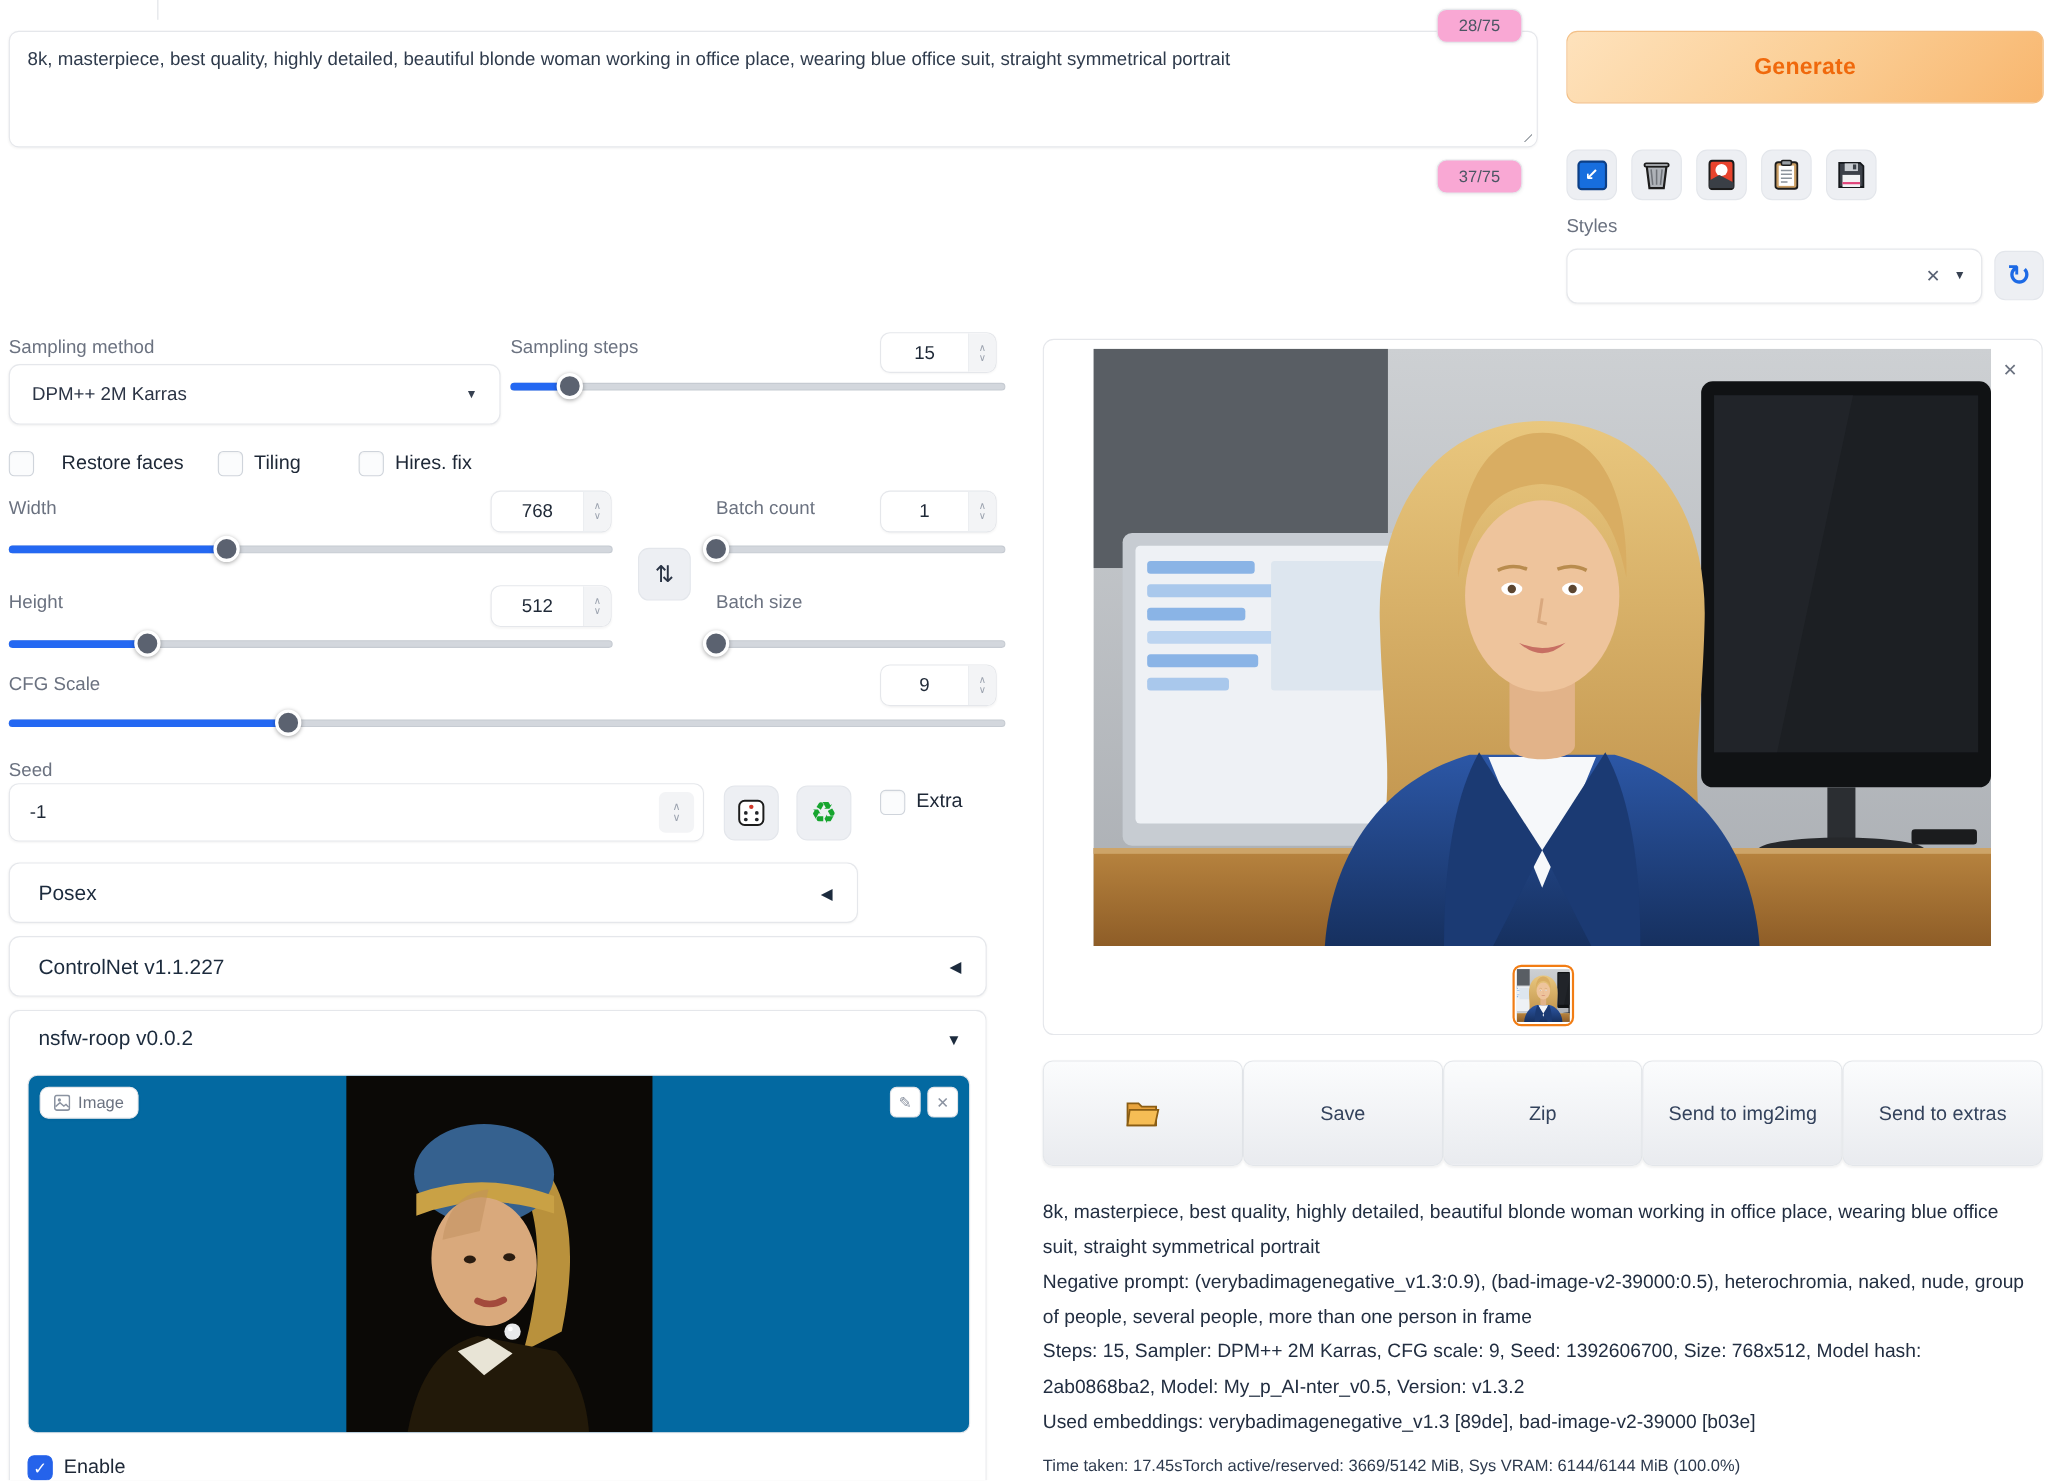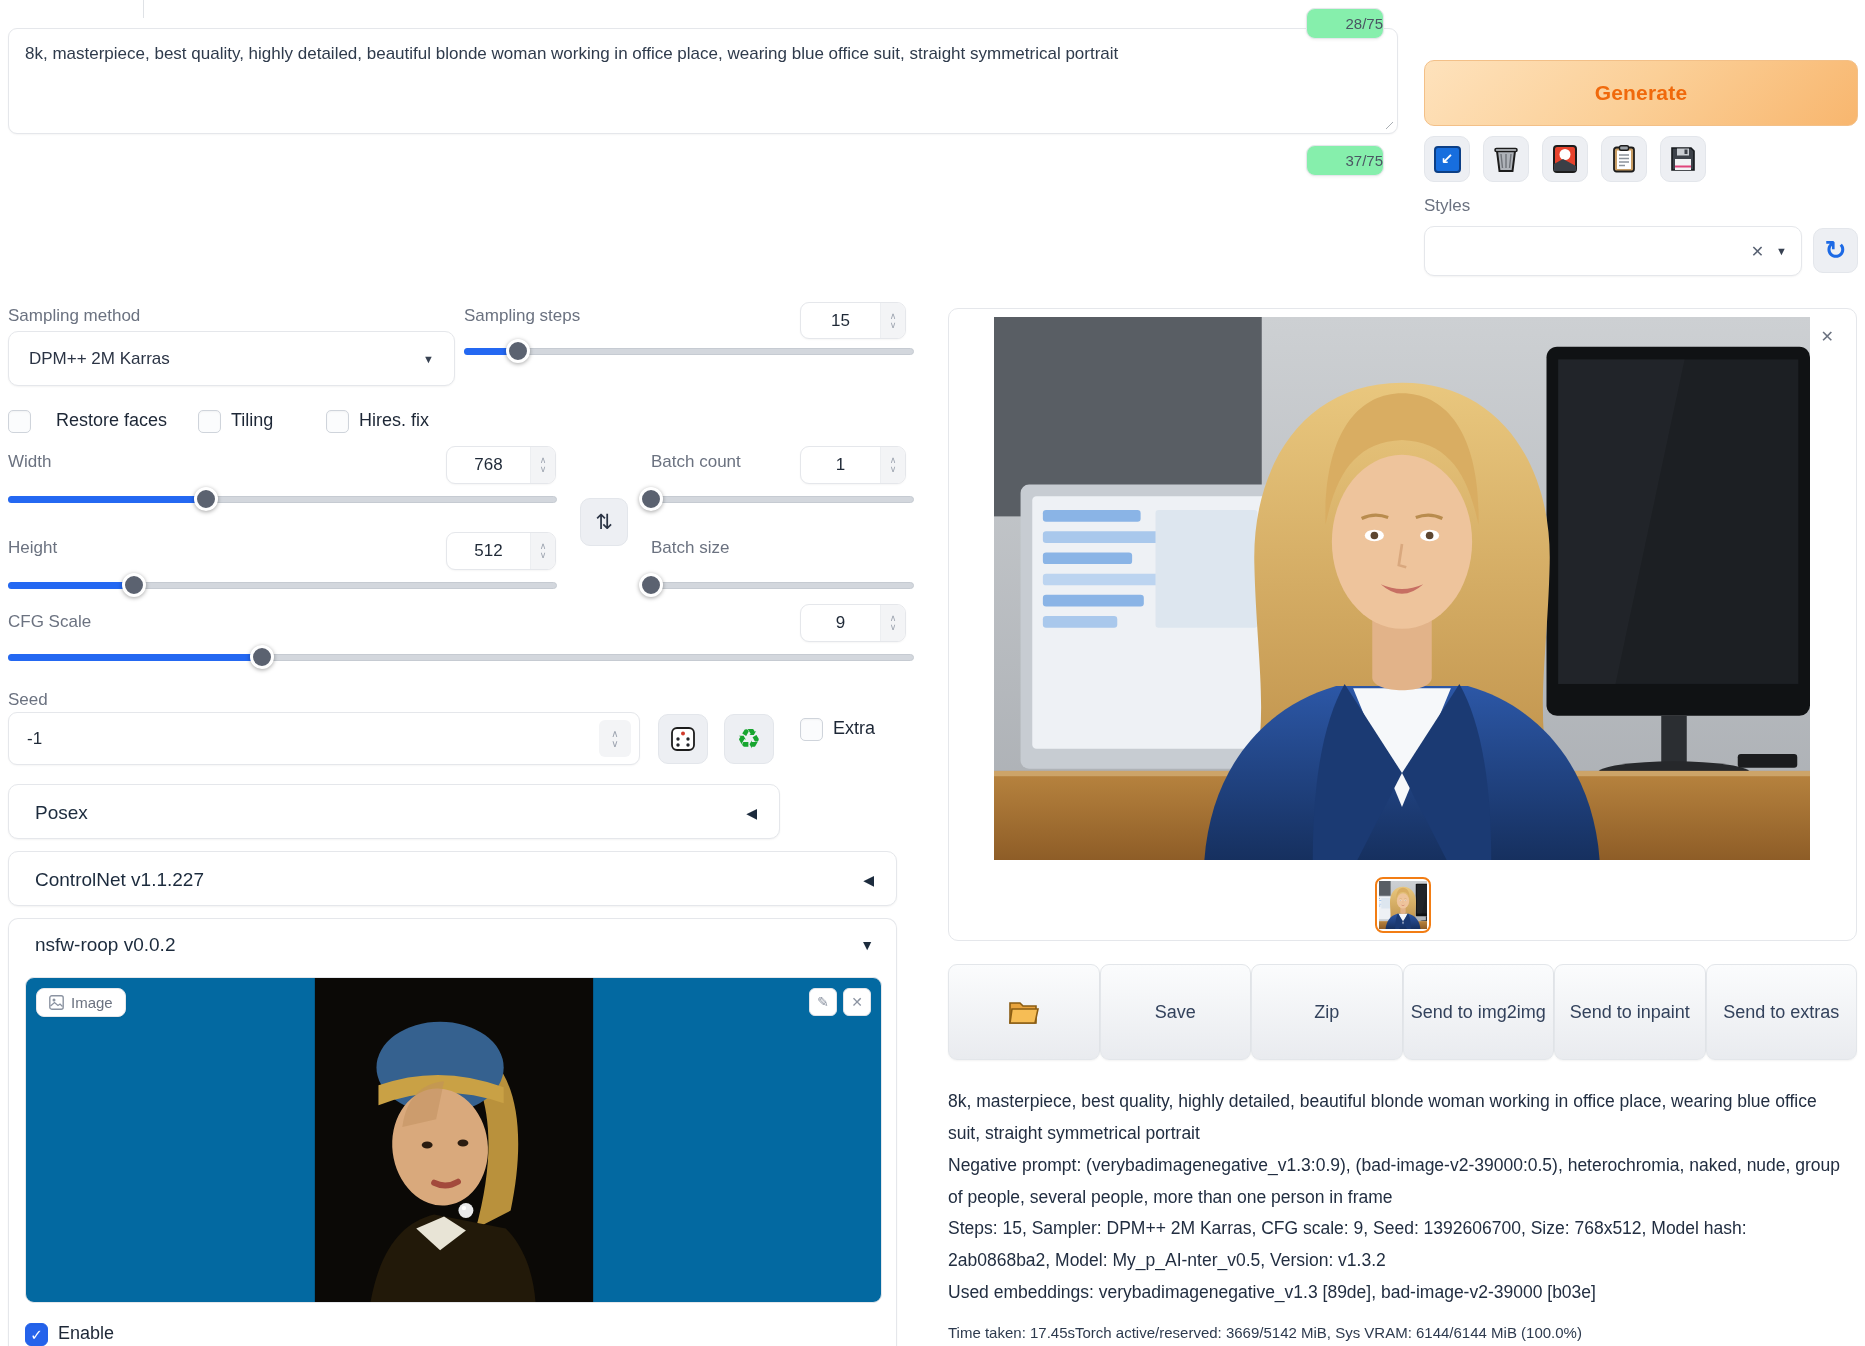--- a/index.html
+++ b/index.html
@@ -8,21 +8,21 @@
   #app { position:relative; width:1865px; height:1346px; background:#fff; overflow:hidden; }
 
   .abs { position:absolute; }
 
   
   .ta { border:1px solid #e5e7eb; border-radius:9px; background:#fff; padding:13px 16px;
         font-size:17px; line-height:1.45; color:#2f3b4c; box-shadow:0 1px 2px rgba(0,0,0,.04); }
   .rz { position:absolute; right:4px; bottom:4px; width:13px; height:13px;
         background:repeating-linear-gradient(135deg, transparent 0 2px, #9aa0a6 2px 3px, transparent 3px 5.5px);
         clip-path:polygon(100% 0,100% 100%,0 100%); opacity:.85; }
-  .chip { border:1px solid #e5e7eb; border-radius:9px; background:#86efac; text-align:right;
+  .chip { border:1px solid #e5e7eb; border-radius:9px; background:#f9a8d4; text-align:center;
           font-size:15px; color:#4b5563; line-height:29px; box-shadow:0 1px 3px rgba(0,0,0,.06); z-index:3; }
 
   
   .generate { border:1px solid #f3c088; border-radius:10px; cursor:pointer;
               background:linear-gradient(135deg,#fee0b8 0%,#fccf95 45%,#f8b express 0,#f9b873 100%);
               background:linear-gradient(135deg,#fee2bc 0%,#fbcf97 50%,#f8b66e 100%);
               display:flex; align-items:center; justify-content:center;
               font-size:21px; font-weight:bold; color:#f0690c; letter-spacing:.2px; }
   .iconbtn { width:46px; height:46px; border-radius:10px; background:#edeff3; border:1px solid #e3e6eb;
              display:flex; align-items:center; justify-content:center; cursor:pointer; }
@@ -163,21 +163,21 @@
   <div class="abs" style="left:143px; top:0; width:1px; height:18px; background:#dfe2e6;"></div>
 
   <div class="abs chip" style="left:1306px; top:8px; width:78px; height:31px;">28/75</div>
   <div class="abs ta" role="textbox" style="left:8px; top:28px; width:1390px; height:106px;">
     <span>8k, masterpiece, best quality, highly detailed, beautiful blonde woman working in office place, wearing blue office suit, straight symmetrical portrait</span>
     <div class="rz"></div>
   </div>
 
   <div class="abs chip" style="left:1306px; top:145px; width:78px; height:31px;">37/75</div>
 
-  <div class="abs generate" style="left:1424px; top:28px; width:434px; height:66px;margin-top:32px;">Generate</div>
+  <div class="abs generate" style="left:1424px; top:28px; width:434px; height:66px;">Generate</div>
 
   <div class="abs" style="left:1424px; top:136px; display:flex; gap:13px;">
     <div class="iconbtn">
       <div class="bluechip">↙</div>
     </div>
     <div class="iconbtn">
       <svg width="26" height="28" viewBox="0 0 26 28">
         <path d="M4,6 L22,6 L19.5,26 L6.5,26 Z" fill="#aeb2b8" stroke="#1c1c1c" stroke-width="2"></path>
         <rect x="2" y="3.5" width="22" height="3" rx="1.5" fill="#c9cdd2" stroke="#1c1c1c" stroke-width="1.6"></rect>
         <path d="M8,9 L9.5,23 M13,9 L13,23 M18,9 L16.5,23" stroke="#70747a" stroke-width="1.4" fill="none"></path>
@@ -393,21 +393,20 @@
   <div class="abs" style="left:948px; top:964px; width:909px; height:96px; display:flex; gap:0;">
     <div class="obtn">
       <svg width="32" height="26" viewBox="0 0 32 26">
         <path d="M2,4 L12,4 L15,7 L28,7 L28,24 L2,24 Z" fill="#e8a33d" stroke="#8a5d14" stroke-width="1.6"></path>
         <path d="M4,10 L30,10 L27,24 L2,24 Z" fill="#f6bd55" stroke="#8a5d14" stroke-width="1.6"></path>
       </svg>
     </div>
     <div class="obtn">Save</div>
     <div class="obtn">Zip</div>
     <div class="obtn">Send to img2img</div>
-    <div class="obtn">Send to inpaint</div>
     <div class="obtn">Send to extras</div>
   </div>
 
   <div class="abs info" style="left:948px; top:1086px; width:905px;">
     <p>8k, masterpiece, best quality, highly detailed, beautiful blonde woman working in office place, wearing blue office suit, straight symmetrical portrait</p>
     <p>Negative prompt: (verybadimagenegative_v1.3:0.9), (bad-image-v2-39000:0.5), heterochromia, naked, nude, group of people, several people, more than one person in frame</p>
     <p>Steps: 15, Sampler: DPM++ 2M Karras, CFG scale: 9, Seed: 1392606700, Size: 768x512, Model hash: 2ab0868ba2, Model: My_p_AI-nter_v0.5, Version: v1.3.2</p>
     <p>Used embeddings: verybadimagenegative_v1.3 [89de], bad-image-v2-39000 [b03e]</p>
     <div class="timeline">
       <span>Time taken: 17.45s</span><span>Torch active/reserved: 3669/5142 MiB, Sys VRAM: 6144/6144 MiB (100.0%)</span>

